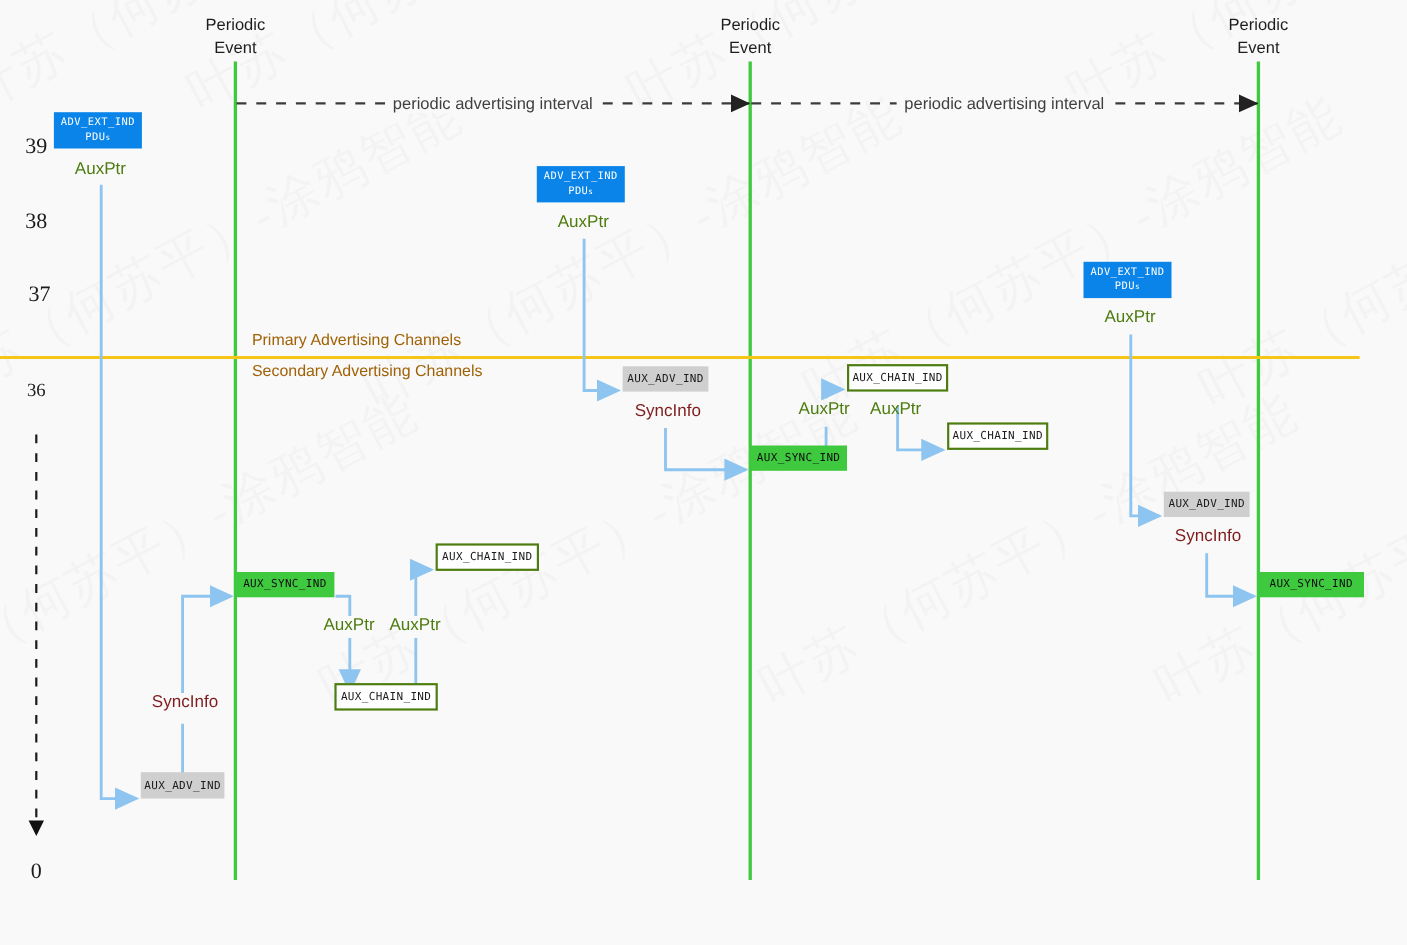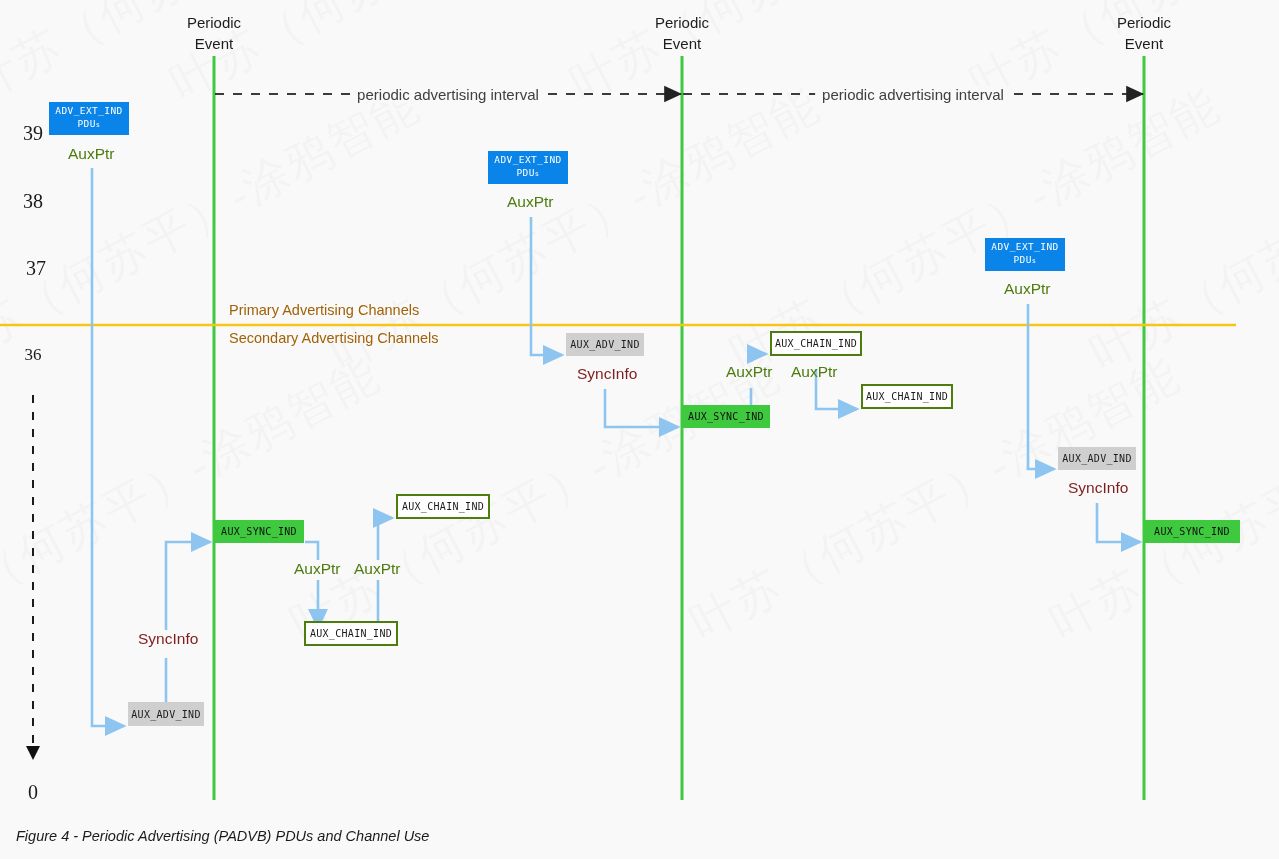--- a/index.html
+++ b/index.html
@@ -223,14 +223,13 @@
       <div class="tx auxptr" style="left: 726px; top: 363px;">AuxPtr</div>
       <div class="tx auxptr" style="left: 791px; top: 363px;">AuxPtr</div>
       <div class="tx syncinfo" style="left: 138px; top: 630px;">SyncInfo</div>
       <div class="tx syncinfo" style="left: 577px; top: 365px;">SyncInfo</div>
       <div class="tx syncinfo" style="left: 1068px; top: 479px;">SyncInfo</div>
     </div>
 
   <div class="tx chan-label" style="left:229px;top:302px;">Primary Advertising Channels</div>
   <div class="tx chan-label" style="left:229px;top:330px;">Secondary Advertising Channels</div>
 
-  <div class="caption" style="left:16px;top:828px;">Figure 4 - Periodic Advertising (PADVB) PDUs and Channel Use</div>
 </div>
 
 </body></html>

